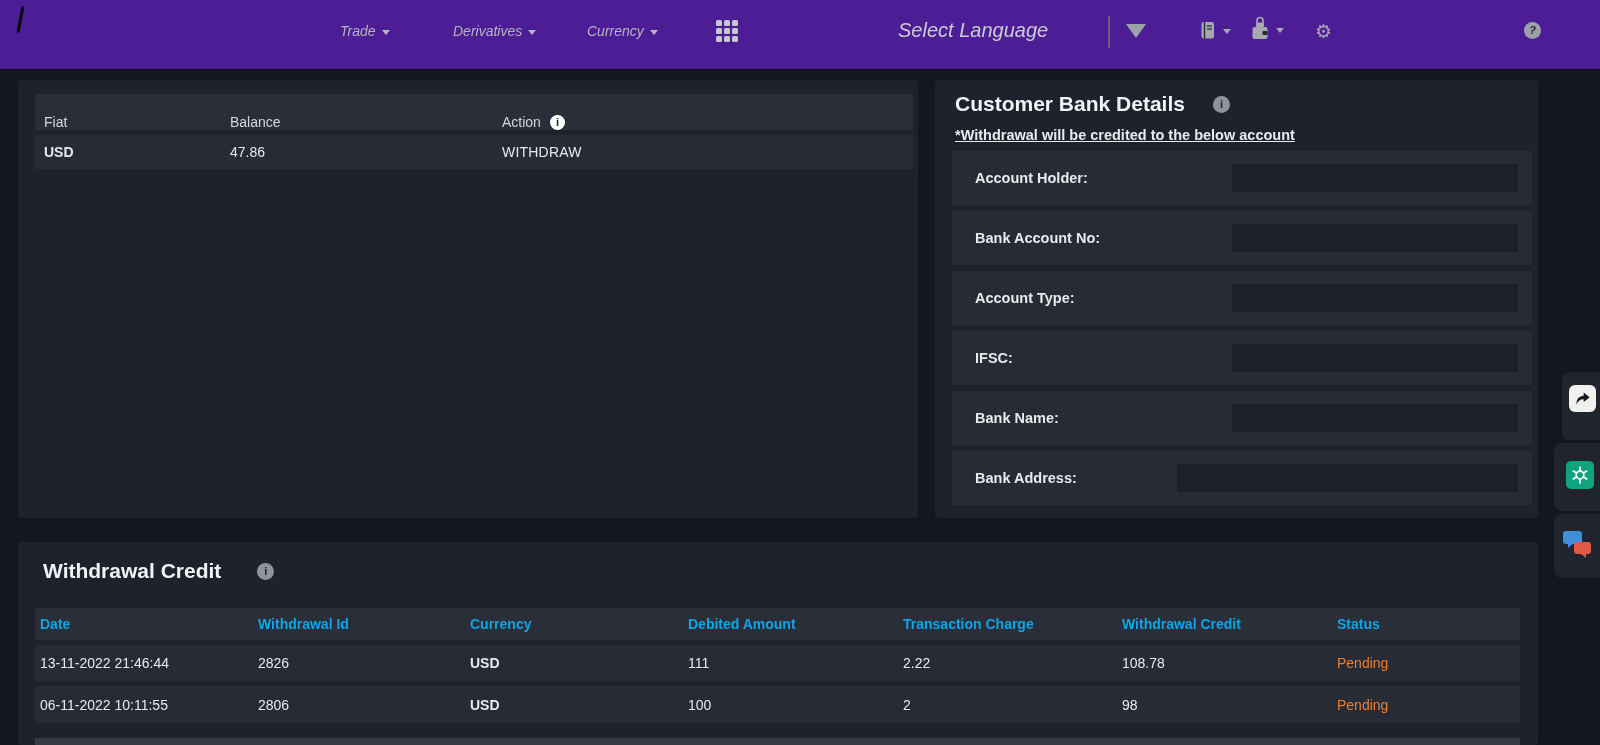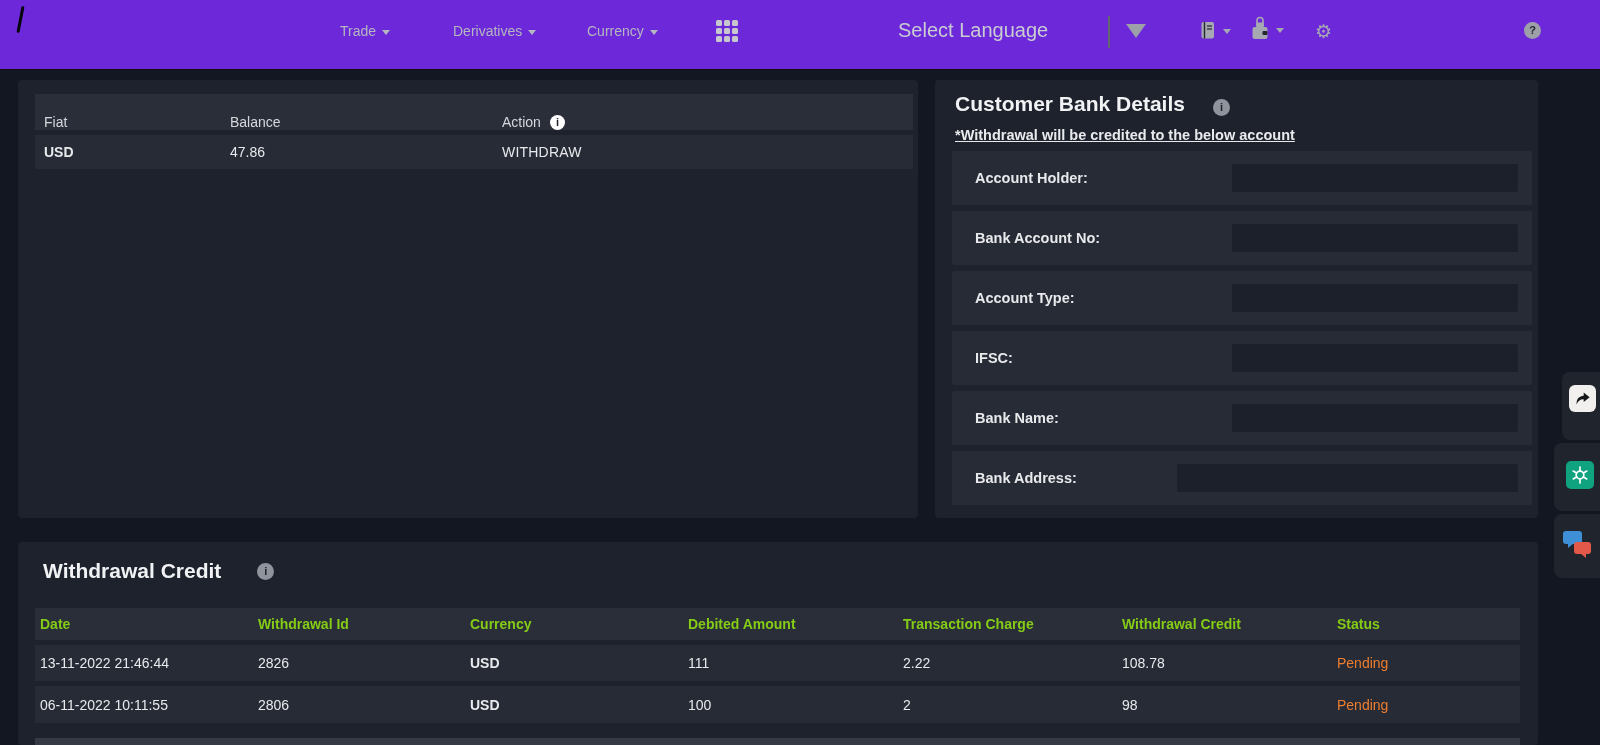--- a/index.html
+++ b/index.html
@@ -4,21 +4,21 @@
 <style>
   * { margin:0; padding:0; box-sizing:border-box; }
   html,body { width:1600px; height:745px; overflow:hidden; }
   body {
     font-family:"Liberation Sans","DejaVu Sans",sans-serif;
     background:#131722; color:#e8e9ec; position:relative;
   }
   
   .topbar {
     position:absolute; left:0; top:0; width:1600px; height:70px;
-    background:#6d28d9; border-bottom:1px solid #0d0f15;
+    background:#4c1d95; border-bottom:1px solid #0d0f15;font-style:italic;
   }
   .logo-stroke {
     position:absolute; left:19px; top:6px; width:3px; height:27px;
     background:#06070a; transform:rotate(11deg); border-radius:2px;
   }
   .nav-item {
     position:absolute; top:23px; color:#b4b7bf; font-size:14px;
     display:flex; align-items:center; cursor:pointer; white-space:nowrap;
   }
   .caret {
@@ -64,21 +64,21 @@
   .info-badge {
     display:inline-block; width:15px; height:15px; border-radius:50%;
     font-size:11px; font-weight:bold; text-align:center; line-height:15px; cursor:pointer;
   }
   .info-white { background:#ffffff; color:#1e222d; }
   .info-gray  { background:#8f939c; color:#1e222d; width:17px; height:17px; line-height:17px; }
   .withdraw-link { cursor:pointer; letter-spacing:.2px; }
   
   .bank-title {
     position:absolute; left:20px; top:12px; font-size:21px; font-weight:bold; color:#f1f2f4;
-    display:flex; align-items:flex-end; gap:28px;
+    display:flex; align-items:center; gap:28px;
   }
   .bank-note { position:absolute; left:20px; top:47px; font-size:14.5px; font-weight:600; color:#e9eaec;text-decoration:underline; }
   .bank-rows { position:absolute; left:17px; right:6px; top:71px;text-align:right; }
   .bank-row {
     position:relative; height:54px; margin-bottom:6px; background:#272b36; border-radius:2px;
     display:flex; align-items:center;
   }
   .bank-label { margin-left:23px; font-size:14.5px; font-weight:600; color:#e8e9eb; }
   .bank-value {
     position:absolute; right:14px; top:13px; height:28px; width:286px;
@@ -88,21 +88,21 @@
   
   .hist-title {
     position:absolute; left:25px; top:17px; font-size:21px; font-weight:bold; color:#f1f2f4;
     display:flex; align-items:center; gap:36px;
   }
   .hrow {
     position:absolute; left:17px; right:18px; display:grid;
     grid-template-columns:218px 212px 218px 215px 219px 215px 1fr;
     align-items:center; padding-left:5px; font-size:14px;
   }
-  .hrow-head { top:66px;  height:32px; background:#2a2e39; color:#84cc16; font-weight:600; }
+  .hrow-head { top:66px;  height:32px; background:#2a2e39; color:#0ea5e9; font-weight:600; }
   .hrow-1    { top:103px; height:36px; background:#262b36; }
   .hrow-2    { top:144px; height:37px; background:#262b36; }
   .cell-currency { font-weight:bold; }
   .status { color:#ee7d2e; }
   .hist-partial { position:absolute; left:17px; right:18px; top:196px; height:7px; background:#353a45; }
   
   .side-tab { position:absolute; right:0; background:#20242c; border-radius:8px 0 0 8px; z-index:5; }
   .tab-share { top:372px; width:38px; height:68px; }
   .tab-gpt   { top:443px; width:46px; height:68px; }
   .tab-chat  { top:514px; width:46px; height:64px; }

